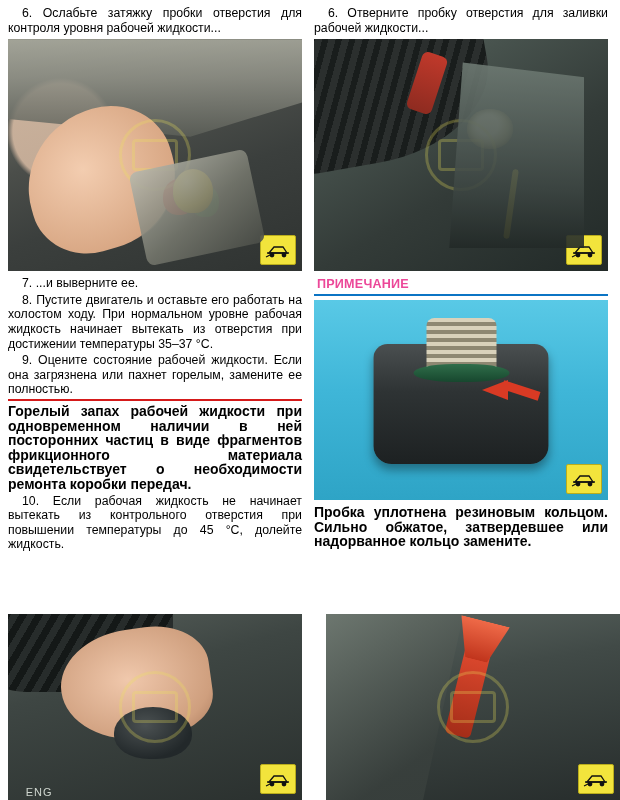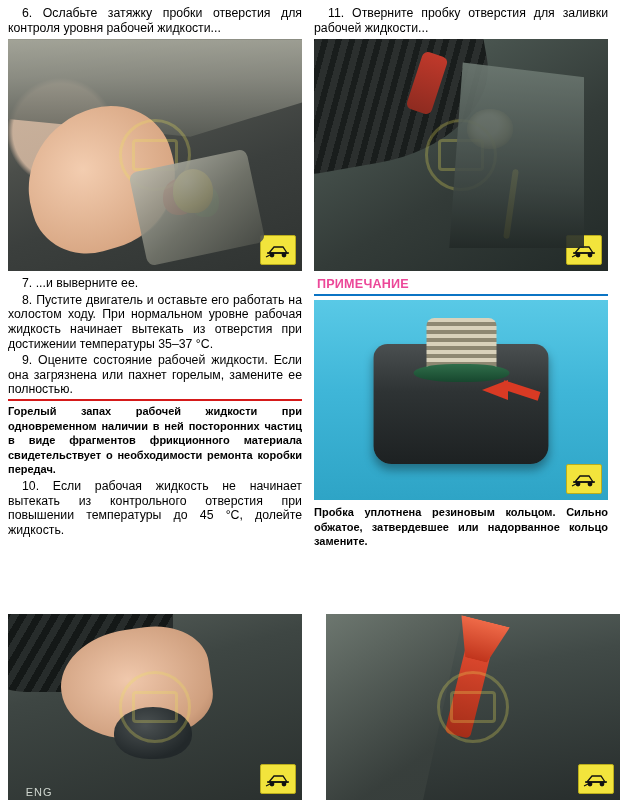--- a/index.html
+++ b/index.html
@@ -261,21 +261,21 @@
   .cap-head.note { color: #ec4899; }
   .rule {
     height: 2px;
     background: #d51a1a;
     margin: 0 0 3px 0;
   }
   .rule.blue { background: #0b74c4; }
 
   p.bold {
     font-weight: bold;
-    font-size: 11px;
+    font-size: 14px;
     line-height: 14.6px;
     margin: 0 0 2px 0;
     text-align: justify;
     text-indent: 0;
   }
   .bottomrow {
     display: flex;
     gap: 24px;
     position: absolute;
     left: 8px;
@@ -313,21 +313,21 @@
       <p class="txt">9. Оцените состояние рабочей жидкости. Если она загрязнена или пахнет горелым, замените ее полностью.</p>
 
       <div class="rule"></div>
       <p class="bold">Горелый запах рабочей жидкости при одновременном наличии в ней посторонних частиц в виде фрагментов фрикционного материала свидетельствует о необходимости ремонта коробки передач.</p>
 
       <p class="txt">10. Если рабочая жидкость не начинает вытекать из контрольного отверстия при повышении температуры до 45 °С, долейте жидкость.</p>
     </div>
 
     <div class="col">
 
-      <p class="txt">11. Отверните пробку отверстия для заливки рабочей жидкости...</p>
+      <p class="txt">6. Отверните пробку отверстия для заливки рабочей жидкости...</p>
 
       <div class="photo h230 ph2">
         <div class="red"></div>
         <div class="ring"></div>
         <div class="yellow"></div>
         <div class="wm"></div>
         <div class="badge">
           <svg width="26" height="18" viewBox="0 0 26 18" aria-hidden="true">
             <path d="M2 12 h22" stroke="#111" stroke-width="1.4" fill="none"></path>
             <path d="M4 12 l5 -6 h9 l4 6 z" fill="none" stroke="#111" stroke-width="1.3"></path>

